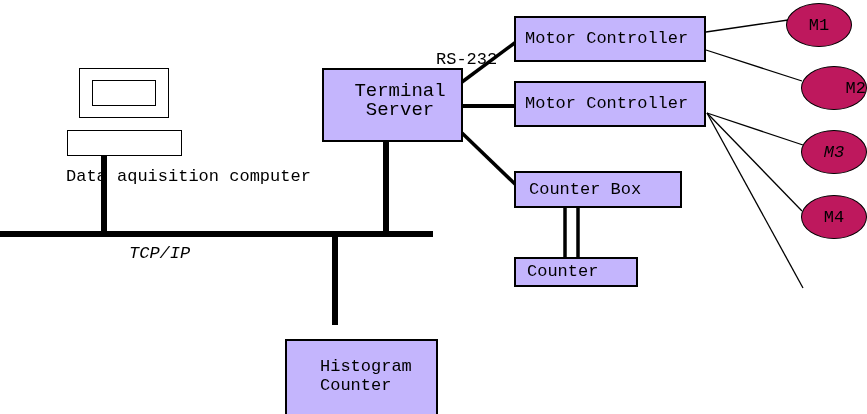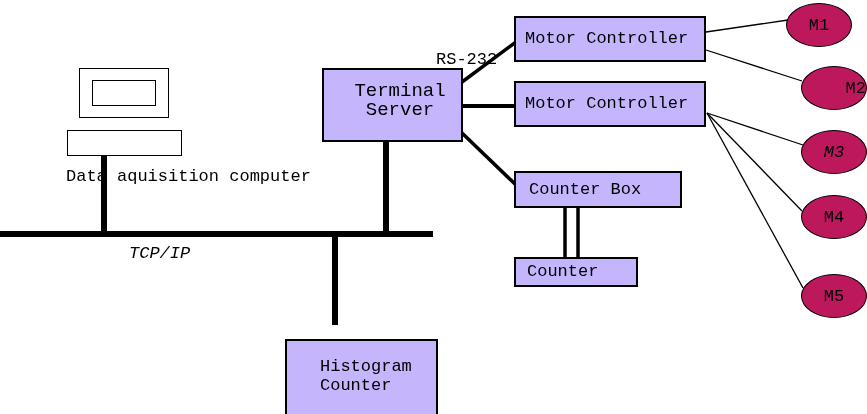--- a/index.html
+++ b/index.html
@@ -159,21 +159,18 @@
   </div>
   <div class="motor-ellipse m2">
     <span>M2</span>
   </div>
   <div class="motor-ellipse m3">
     <span>M3</span>
   </div>
   <div class="motor-ellipse m4">
     <span>M4</span>
   </div>
-  <div class="motor-ellipse m5">
-    <span>M5</span>
-  </div>
 
   <div class="free-label label-dac">Data aquisition computer</div>
   <div class="free-label label-tcpip">TCP/IP</div>
   <div class="free-label label-rs232">RS-232</div>
 
 </div>
 
 </body></html>

